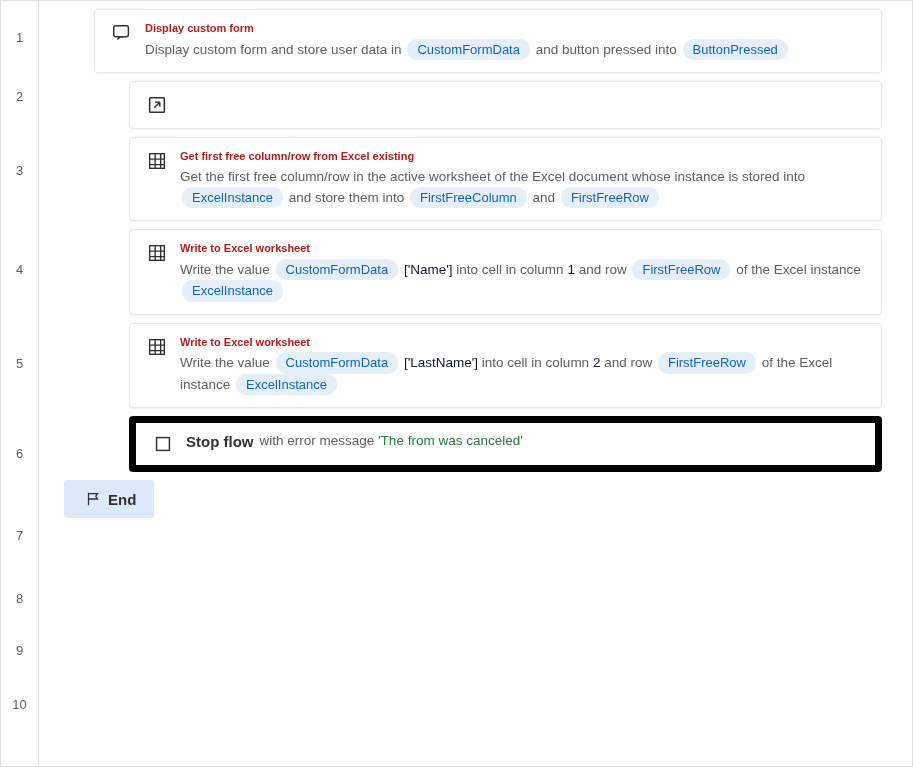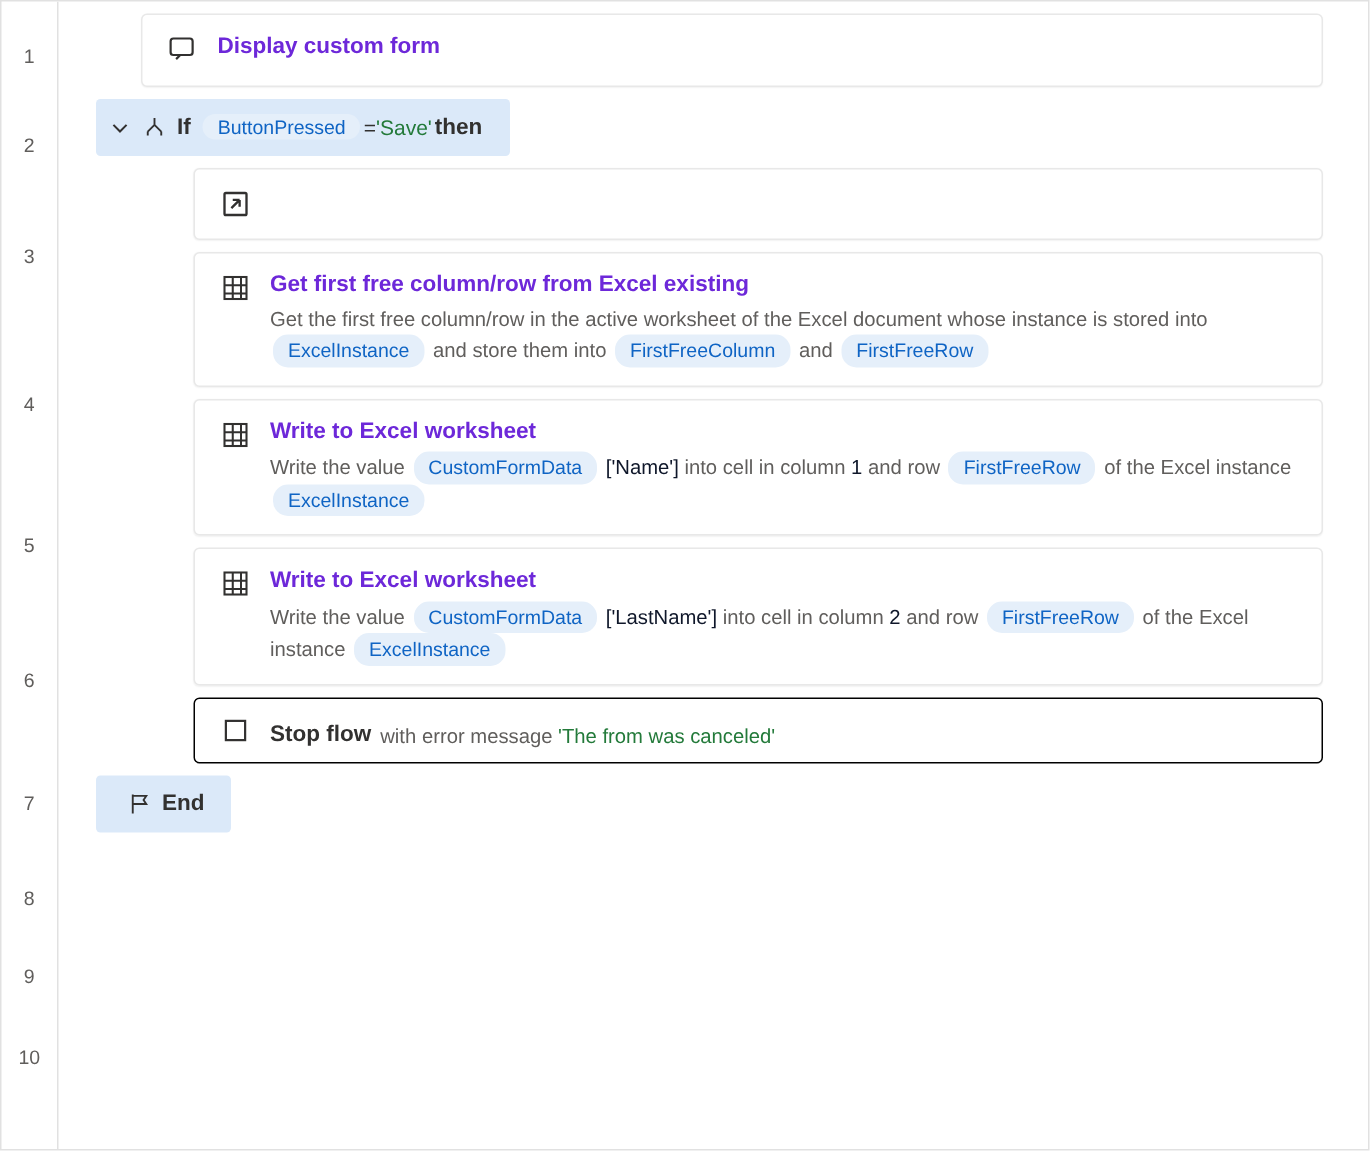--- a/index.html
+++ b/index.html
@@ -54,22 +54,22 @@
       margin-top: 2px;
       flex-shrink: 0;
       display: flex;
       align-items: center;
       justify-content: center;
     }
     .action-icon svg { width: 22px; height: 22px; }
     .action-body { flex: 1; line-height: 1.5; }
     .action-title {
       font-weight: 600;
-      font-size: 15px;
-      color: #6d28d9;
+      font-size: 11px;
+      color: #b91c1c;
       margin-bottom: 2px;
     }
     .action-desc {
       color: #605e5c;
       font-size: 13.5px;
     }
     .var-token {
       display: inline-block;
       background: #e5effa;
       color: #0f64c4;
@@ -97,22 +97,22 @@
     .cond-block .cond-icon {
       margin: 0 6px 0 4px;
       display:flex; align-items:center;
     }
     .cond-label { font-weight: 600; font-size: 15px; margin-right: 6px; }
     .cond-text { font-size: 14px; }
     .inline-stop {
       margin: 8px 30px 8px 90px;
       padding: 10px 16px;
       display: flex;
-      align-items: flex-end;
-      border: 1px solid #000000;
+      align-items: flex-start;
+      border: 7px solid #000000;
       border-radius: 4px;
       background: #fff;
     }
     .inline-stop .action-icon { margin-top: 0; }
     .inline-stop .stop-title { font-weight: 600; font-size: 15px; margin-right: 6px; }
   </style>
 </head>
 <body>
 
 <div class="flow-container">
@@ -132,40 +132,29 @@
 
     <div class="action-card">
       <div class="action-icon">
         <svg viewBox="0 0 24 24" stroke="#323130" fill="none" stroke-width="1.6">
             <rect x="3" y="4" width="16" height="12" rx="2"></rect>
             <path d="M7 19l3-3h4"></path>
           </svg>
       </div>
       <div class="action-body">
         <div class="action-title">Display custom form</div>
-      </div>
-    </div>
-
-    <div class="cond-block">
-      <span class="chev">
-        <svg viewBox="0 0 16 16" width="14" height="14" stroke="#323130" fill="none" stroke-width="1.6">
-            <path d="M3 6l5 5 5-5"></path>
-          </svg>
-      </span>
-      <span class="cond-icon">
-        <svg viewBox="0 0 20 20" width="18" height="18" stroke="#323130" fill="none" stroke-width="1.4">
-            <path d="M10 3v5M10 8l-5 5M10 8l5 5M5 13v3M15 13v3"></path>
-          </svg>
-      </span>
-      <span class="cond-label">If</span>
-      <span class="var-token">ButtonPressed</span>
-      <span class="cond-text"> = </span>
-      <span class="cond-text literal">'Save'</span>
-      <span class="cond-label" style="margin-left:2px"> then</span>
-    </div>
+        <div class="action-desc">
+          <span>Display custom form and store user data in </span>
+          <span class="var-token">CustomFormData</span>
+          <span> and button pressed into </span>
+          <span class="var-token">ButtonPressed</span>
+        </div>
+      </div>
+    </div>
+
 
     <div class="action-card nested">
       <div class="action-icon">
         <svg viewBox="0 0 24 24" stroke="#323130" fill="none" stroke-width="1.7">
             <rect x="4" y="4" width="16" height="16" rx="1"></rect>
             <path d="M9 15l6-6M15 9h-5M15 9v5"></path>
           </svg>
       </div>
     </div>
 

